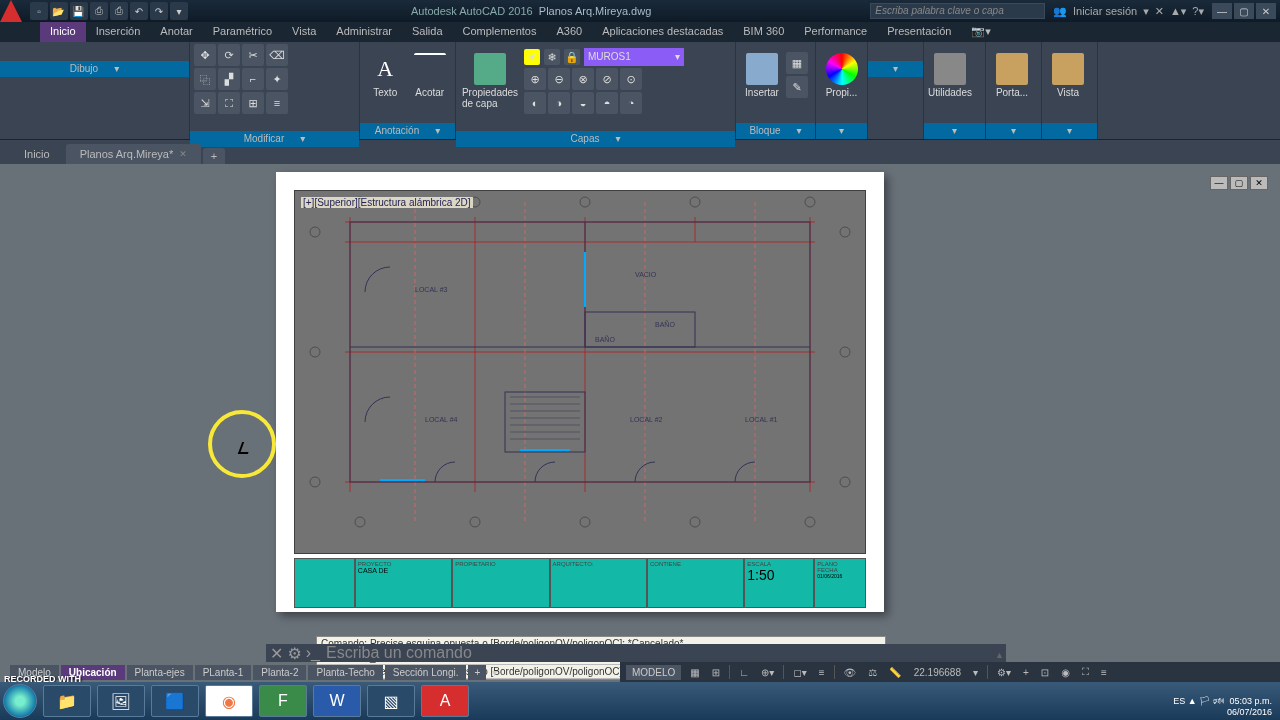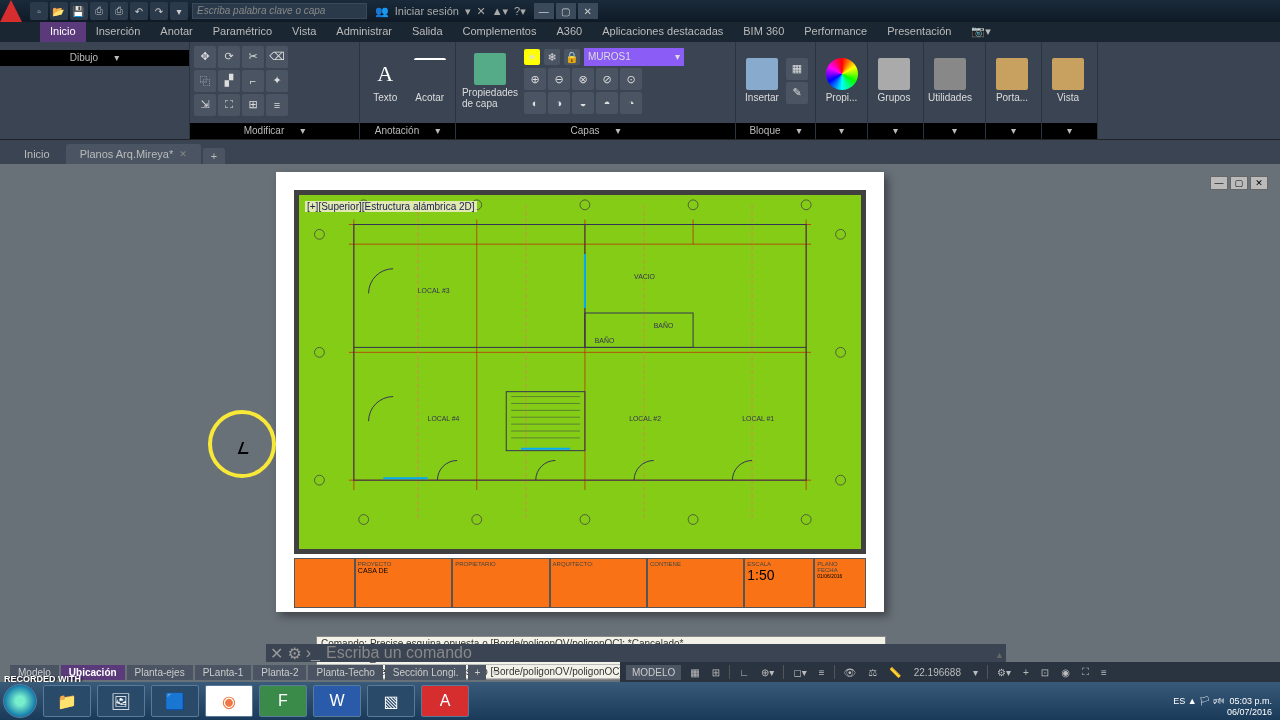--- a/index.html
+++ b/index.html
@@ -13,38 +13,38 @@
 .titlebar .right-icons{display:flex;gap:6px;padding:0 8px;align-items:center}
 .titlebar .right-icons span{color:#aaa;font-size:11px}
 .win-btns{display:flex;gap:2px;padding-right:4px}
 .win-btns span{width:20px;height:16px;background:#3a4a5a;display:flex;align-items:center;justify-content:center;font-size:10px}
 .ribbon-tabs{height:20px;background:#1a2632;display:flex;padding-left:40px;font-size:11px}
 .ribbon-tab{padding:3px 10px;color:#bbb;cursor:pointer}
 .ribbon-tab.active{background:#5a3a7a;color:#fff}
 .ribbon{height:98px;background:#3a4452;display:flex;border-bottom:1px solid #222}
 .panel{border-right:1px solid #2a3440;display:flex;flex-direction:column;padding:2px 4px}
 .panel-body{flex:1;display:flex;align-items:center;gap:2px}
-.panel-title{height:16px;background:#000000;color:#bbb;font-size:10px;text-align:center;line-height:16px;margin:6px -4px -2px -4px;display:flex;justify-content:center;gap:16px}
+.panel-title{height:16px;background:#0369a1;color:#bbb;font-size:10px;text-align:center;line-height:16px;margin:17px -4px -2px -4px;display:flex;justify-content:center;gap:16px}
 .big-btn{display:flex;flex-direction:column;align-items:center;color:#ddd;font-size:10px;width:44px;padding:2px}
 .big-btn .ico{width:32px;height:32px;border-radius:2px;margin-bottom:2px}
 .small-btn-grid{display:grid;grid-template-columns:repeat(4,22px);grid-auto-rows:22px;gap:2px}
 .sbtn{width:22px;height:22px;background:#4a5462;border-radius:2px;display:flex;align-items:center;justify-content:center;color:#ddd;font-size:11px}
 .doc-tabs{height:24px;background:#3a4452;display:flex;align-items:end;padding-left:10px;font-size:11px}
 .doc-tab{padding:4px 14px;color:#bbb;background:#4a5462;margin-right:2px;border-radius:3px 3px 0 0;display:flex;gap:6px;align-items:center}
 .doc-tab.start{background:transparent}
 .doc-tab .x{font-size:9px;color:#888}
 .doc-tab.plus{background:#4a5462;padding:2px 8px}
 .viewport{position:absolute;top:164px;left:0;right:0;bottom:60px;background:#687078}
 .vp-ctrl{position:absolute;top:12px;right:12px;display:flex;gap:2px}
 .vp-ctrl span{width:18px;height:14px;background:#bbb;border:1px solid #666;font-size:9px;text-align:center;line-height:12px}
 .paper{position:absolute;left:276px;top:8px;width:608px;height:440px;background:#fff;box-shadow:4px 4px 8px rgba(0,0,0,.4)}
-.drawing{position:absolute;left:18px;top:18px;right:18px;bottom:58px;background:#84cc16;border:5px solid #404040}
+.drawing{position:absolute;left:18px;top:18px;right:18px;bottom:58px;background:#737373;border:1px solid #404040}
 .vp-label{position:absolute;top:6px;left:6px;font-size:10px;color:#225;background:rgba(246,240,216,.8);padding:0 2px}
 .title-block{position:absolute;left:18px;bottom:4px;right:18px;height:50px;display:flex;font-size:7px}
-.tb-cell{border:1px solid #555;flex:1;padding:2px;background:#f97316}
+.tb-cell{border:1px solid #555;flex:1;padding:2px;background:#14b8a6}
 .tb-cell .hdr{font-size:6px;color:#444}
 .floor svg{width:100%;height:100%}
 .cmd-area{position:absolute;left:316px;bottom:40px;width:570px;background:#f2f2e8;border:1px solid #888;font-family:Consolas,monospace;font-size:10px}
 .cmd-hist{padding:1px 4px;color:#333;border-bottom:1px solid #bbb}
 .cmd-line{display:flex;align-items:center;padding:2px 4px;background:#3a4452;color:#999}
 .cmd-line .icons{display:flex;gap:4px;margin-right:6px}
 .cmd-line .prompt{color:#888}
 .cmd-exp{position:absolute;right:2px;bottom:2px;font-size:9px;color:#666}
 .layout-tabs{position:absolute;bottom:38px;left:10px;height:20px;display:flex;font-size:10px;align-items:center;gap:2px}
 .lt{padding:2px 8px;color:#ccc;background:#4a5462}
@@ -71,20 +71,23 @@
   <div class="app-logo"></div>
   <div class="qat">
     <span>▫</span>
     <span>📂</span>
     <span>💾</span>
     <span>⎙</span>
     <span>⎙</span>
     <span>↶</span>
     <span>↷</span>
     <span>▾</span>
+  </div>
+  <div class="title">
+    <span>Autodesk AutoCAD 2016</span>&nbsp;&nbsp;<span style="color:#abc">Planos Arq.Mireya.dwg</span>
   </div>
   <div class="search-box">Escriba palabra clave o capa</div>
   <div class="right-icons">
     <span>👥</span>
     <span>Iniciar sesión</span>
     <span>▾</span>
     <span>✕</span>
     <span>▲▾</span>
     <span>?▾</span>
   </div>
@@ -217,26 +220,20 @@
         <div class="big-btn">
           <div class="ico" style="background:conic-gradient(red,yellow,lime,cyan,blue,magenta,red);border-radius:50%"></div>
           <span>Propi...</span>
         </div>
       </div>
     <div class="panel-title">
         <span>▾</span>
       </div>
   </div>
   <div class="panel" style="width:56px">
-    <div class="panel-body">
-        <div class="big-btn">
-          <div class="ico" style="background:#aaa;border-radius:2px"></div>
-          <span>Grupos</span>
-        </div>
-      </div>
     <div class="panel-title">
         <span>▾</span>
       </div>
   </div>
   <div class="panel" style="width:62px">
     <div class="panel-body">
         <div class="big-btn">
           <div class="ico" style="background:#888"></div>
           <span>Utilidades</span>
         </div>

